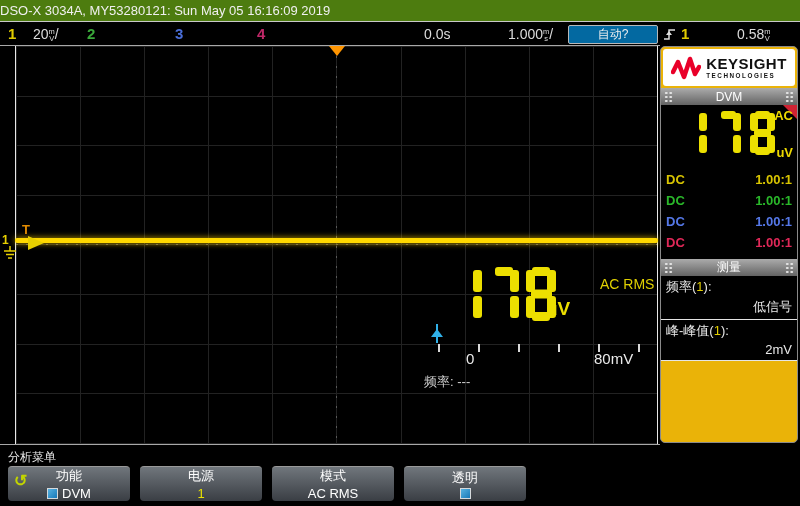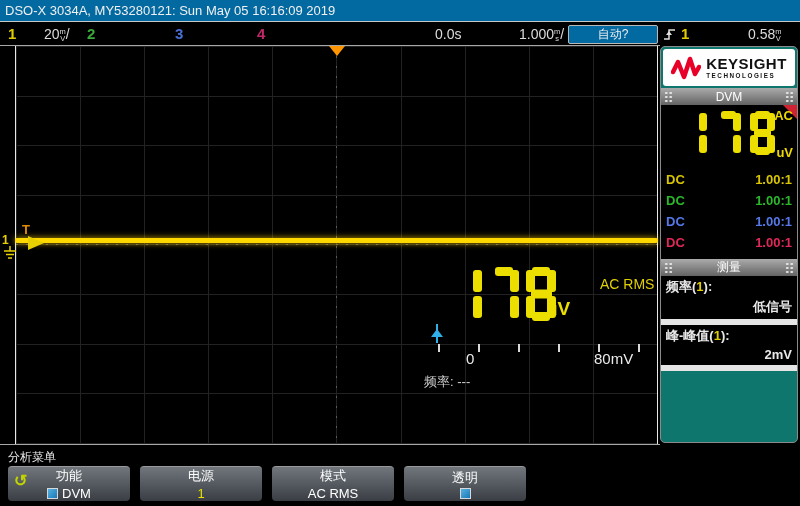--- a/index.html
+++ b/index.html
@@ -1,26 +1,26 @@
 <!DOCTYPE html>
 <html><head>
 <meta charset="utf-8">
 <style>
   html,body{margin:0;padding:0;background:#000;}
   .screen{position:relative;width:800px;height:506px;background:#000;overflow:hidden;
           font-family:"Liberation Sans",sans-serif;color:#e8e8e8;}
   
-  .top-bar{position:absolute;left:0;top:0;width:800px;height:22px;background:#0369a1;
+  .top-bar{position:absolute;left:0;top:0;width:800px;height:22px;background:#4d7c0f;
            border-bottom:1px solid #c8c8c8;font-size:13px;color:#f0f0f0;
-           display:flex;align-items:center;padding-left:5px;box-sizing:border-box;}
+           display:flex;align-items:center;padding-left:0;box-sizing:border-box;}
   .status-bar{position:absolute;left:0;top:23px;width:800px;height:22px;background:#000;}
   .sb{position:absolute;top:2px;font-size:14px;line-height:18px;}
   .chnum{font-weight:bold;font-size:15px;}
   .ch1c{color:#e0cc00;} .ch2c{color:#3aa83a;} .ch3c{color:#4a6ed8;} .ch4c{color:#c02868;}
-  .white{color:#dcdcdc;margin-left:11px;}
+  .white{color:#dcdcdc;}
   .stack{display:inline-block;vertical-align:-2px;margin:0 0px;}
   .stack i{display:block;font-style:normal;font-size:7.5px;line-height:7px;color:#dcdcdc;text-align:center;}
   .auto-btn{position:absolute;left:568px;top:2px;width:88px;height:17px;background:#0369a1;
             border:1px solid #b8b8b8;border-radius:2px;color:#f0f0f0;font-size:12px;
             display:flex;align-items:center;justify-content:center;}
   .hline-top{position:absolute;left:0;top:45px;width:660px;height:1px;background:#a8a8a8;}
   .hline-bottom{position:absolute;left:0;top:444px;width:660px;height:1px;background:#a8a8a8;}
   
   .grid{position:absolute;left:15px;top:46px;width:641px;height:398px;background:#000;
         border-left:1px solid #e8e8e8;border-right:1px solid #e8e8e8;
@@ -54,21 +54,21 @@
   
   .ov-sseg{position:absolute;left:436px;top:221px;}
   .ov-unit{position:absolute;left:530px;top:252px;font-size:19px;font-weight:bold;color:#ecdf00;}
   .ov-mode{position:absolute;left:584px;top:230px;font-size:14px;color:#e0d000;}
   .tick{position:absolute;top:298px;width:2px;height:8px;background:#d8d8d8;}
   .dvm-arrow{position:absolute;left:413px;top:276px;}
   .scale-min{position:absolute;left:450px;top:304px;font-size:15px;color:#eaeaea;}
   .scale-max{position:absolute;left:578px;top:304px;font-size:15px;color:#eaeaea;}
   .freq-readout{position:absolute;left:408px;top:327px;font-size:13px;color:#d0d0d0;text-align:center;}
   
-  .sidebar{position:absolute;left:660px;top:46px;width:138px;height:397px;background:#0f766e;
+  .sidebar{position:absolute;left:660px;top:46px;width:138px;height:397px;background:#eab308;
            border:1px solid #8a8a8a;border-radius:5px;box-sizing:border-box;overflow:hidden;}
   .brand{margin:2px;height:37px;background:#fff;border-radius:3px;display:flex;
          align-items:center;justify-content:center;gap:5px;}
   .brand-text{display:flex;flex-direction:column;line-height:1;}
   .brand-name{color:#111;font-weight:bold;font-size:15px;letter-spacing:.5px;}
   .brand-sub{color:#111;font-weight:bold;font-size:6.3px;letter-spacing:1.55px;margin-top:2px;}
   .panel-header{height:17px;background:linear-gradient(#ababab,#636363);display:flex;
                 align-items:center;justify-content:space-between;padding:0 3px;}
   .panel-header span.ttl{color:#fff;font-size:12px;flex:1;text-align:center;}
   .grip{width:9px;height:11px;background-image:radial-gradient(#e6e6e6 1px,transparent 1.3px);
@@ -76,21 +76,21 @@
   .dvm-display{position:relative;height:62px;background:#000;}
   .dvm-sseg{position:absolute;left:21px;top:6px;}
   .dvm-ac{position:absolute;right:4px;top:3px;font-size:13px;font-weight:bold;color:#ecd800;}
   .dvm-uv{position:absolute;right:4px;bottom:7px;font-size:13px;font-weight:bold;color:#ecd800;}
   .red-corner{position:absolute;right:0;top:0;width:0;height:0;
               border-top:14px solid #cf2233;border-left:14px solid transparent;}
   .ch-rows{height:88px;background:#000;padding:2px 0;}
   .ch-row{height:21px;display:flex;align-items:center;justify-content:space-between;
           padding:0 5px;font-size:13px;font-weight:bold;}
   .meas{background:#000;padding:0 0;}
-  .meas-row{padding:2px 5px 3px 5px;border-bottom:6px solid #e5e5e5;font-weight:bold;}
+  .meas-row{padding:2px 5px 3px 5px;border-bottom:1px solid #e5e5e5;}
   .meas-label{font-size:13px;color:#e8e8e8;}
   .meas-chan{color:#e0cc00;}
   .meas-value{font-size:13px;color:#e8e8e8;text-align:right;margin-top:2px;}
   
   .menu-label{position:absolute;left:8px;top:449px;font-size:12px;color:#e8e8e8;}
   .softkey{position:absolute;top:466px;width:122px;height:35px;border-radius:4px;
            background:linear-gradient(#70767c,#3a3e44);border-top:1px solid #9a9a9a;
            box-sizing:border-box;display:flex;flex-direction:column;align-items:center;
            justify-content:center;gap:1px;font-size:13px;color:#fff;}
   .softkey .val{display:flex;align-items:center;gap:4px;font-size:13px;}

